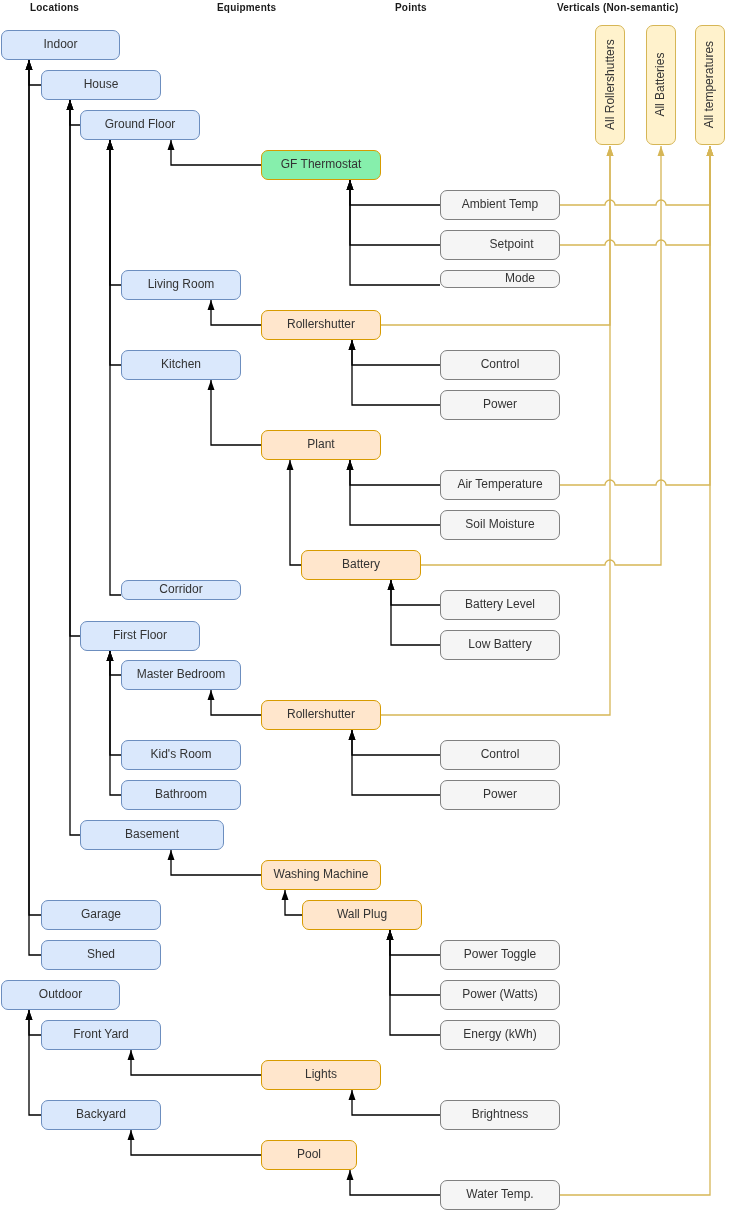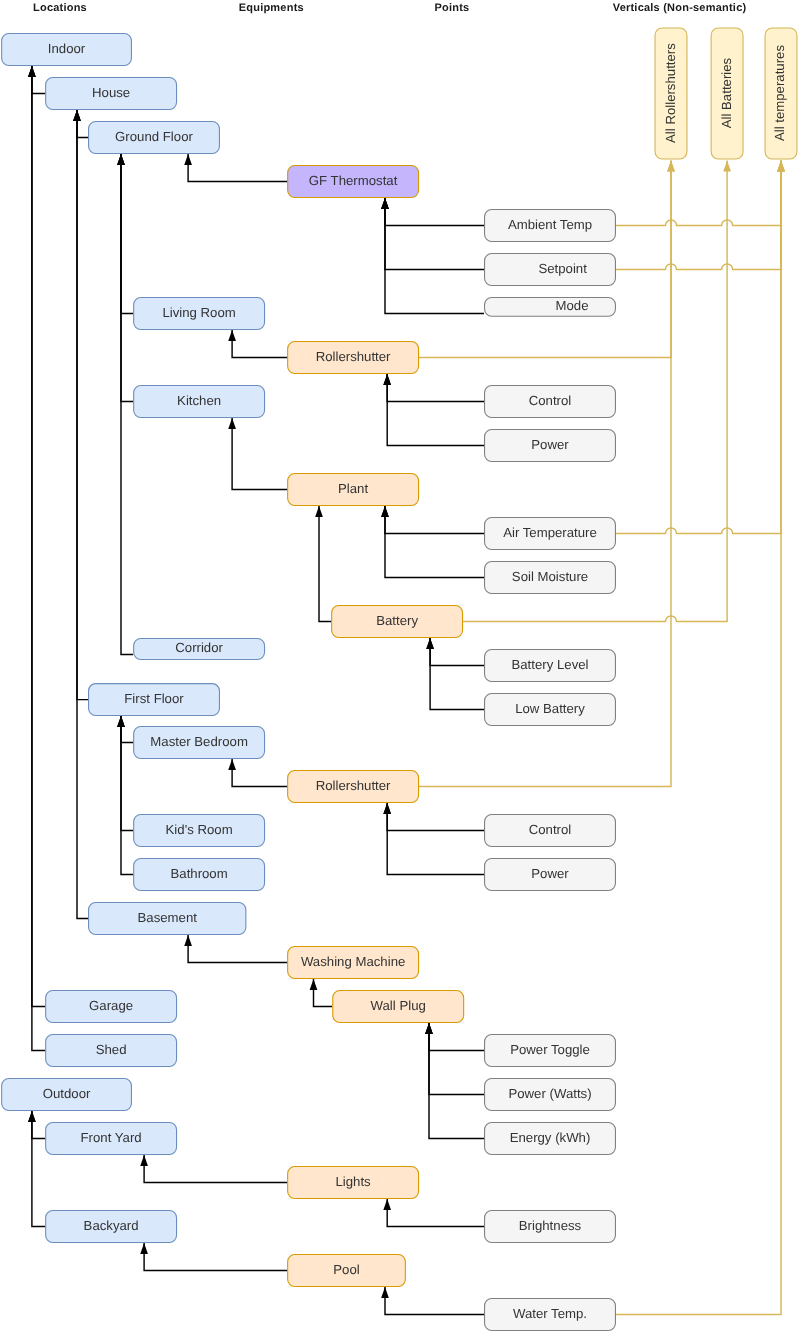--- a/index.html
+++ b/index.html
@@ -134,29 +134,29 @@
       <div class="node location" style="left: 80px; top: 621px; width: 120px; height: 30px; background: rgb(218, 232, 252); border-color: rgb(108, 142, 191);">First Floor</div>
       <div class="node location" style="left: 121px; top: 660px; width: 120px; height: 30px; background: rgb(218, 232, 252); border-color: rgb(108, 142, 191);">Master Bedroom</div>
       <div class="node location" style="left: 121px; top: 740px; width: 120px; height: 30px; background: rgb(218, 232, 252); border-color: rgb(108, 142, 191);">Kid's Room</div>
       <div class="node location" style="left: 121px; top: 780px; width: 120px; height: 30px; background: rgb(218, 232, 252); border-color: rgb(108, 142, 191);">Bathroom</div>
       <div class="node location" style="left: 80px; top: 820px; width: 144px; height: 30px; background: rgb(218, 232, 252); border-color: rgb(108, 142, 191);">Basement</div>
       <div class="node location" style="left: 41px; top: 900px; width: 120px; height: 30px; background: rgb(218, 232, 252); border-color: rgb(108, 142, 191);">Garage</div>
       <div class="node location" style="left: 41px; top: 940px; width: 120px; height: 30px; background: rgb(218, 232, 252); border-color: rgb(108, 142, 191);">Shed</div>
       <div class="node location" style="left: 1px; top: 980px; width: 119px; height: 30px; background: rgb(218, 232, 252); border-color: rgb(108, 142, 191);">Outdoor</div>
       <div class="node location" style="left: 41px; top: 1020px; width: 120px; height: 30px; background: rgb(218, 232, 252); border-color: rgb(108, 142, 191);">Front Yard</div>
       <div class="node location" style="left: 41px; top: 1100px; width: 120px; height: 30px; background: rgb(218, 232, 252); border-color: rgb(108, 142, 191);">Backyard</div>
-      <div class="node equipment" style="left: 261px; top: 150px; width: 120px; height: 30px; background: #c4b5fd; border-color: rgb(215, 155, 0);">GF Thermostat</div>
+      <div class="node equipment" style="left: 261px; top: 150px; width: 120px; height: 30px; background: #86efac; border-color: rgb(215, 155, 0);">GF Thermostat</div>
       <div class="node equipment" style="left: 261px; top: 310px; width: 120px; height: 30px; background: rgb(255, 230, 204); border-color: rgb(215, 155, 0);">Rollershutter</div>
       <div class="node equipment" style="left: 261px; top: 430px; width: 120px; height: 30px; background: rgb(255, 230, 204); border-color: rgb(215, 155, 0);">Plant</div>
       <div class="node equipment" style="left: 301px; top: 550px; width: 120px; height: 30px; background: rgb(255, 230, 204); border-color: rgb(215, 155, 0);">Battery</div>
       <div class="node equipment" style="left: 261px; top: 700px; width: 120px; height: 30px; background: rgb(255, 230, 204); border-color: rgb(215, 155, 0);">Rollershutter</div>
       <div class="node equipment" style="left: 261px; top: 860px; width: 120px; height: 30px; background: rgb(255, 230, 204); border-color: rgb(215, 155, 0);">Washing Machine</div>
       <div class="node equipment" style="left: 302px; top: 900px; width: 120px; height: 30px; background: rgb(255, 230, 204); border-color: rgb(215, 155, 0);">Wall Plug</div>
       <div class="node equipment" style="left: 261px; top: 1060px; width: 120px; height: 30px; background: rgb(255, 230, 204); border-color: rgb(215, 155, 0);">Lights</div>
-      <div class="node equipment" style="left: 261px; top: 1140px; width: 108px; height: 30px; background: rgb(255, 230, 204); border-color: rgb(215, 155, 0);">Pool</div>
+      <div class="node equipment" style="left: 261px; top: 1140px; width: 96px; height: 30px; background: rgb(255, 230, 204); border-color: rgb(215, 155, 0);">Pool</div>
       <div class="node point" style="left: 440px; top: 190px; width: 120px; height: 30px; background: rgb(245, 245, 245); border-color: rgb(128, 128, 128);">Ambient Temp</div>
       <div class="node point" style="left: 440px; top: 230px; width: 120px; height: 30px; background: rgb(245, 245, 245); border-color: rgb(128, 128, 128); padding-left: 23px;">Setpoint</div>
       <div class="node point" style="left: 440px; top: 270px; width: 120px; height: 18px; background: rgb(245, 245, 245); border-color: rgb(128, 128, 128); padding-left: 40px;">Mode</div>
       <div class="node point" style="left: 440px; top: 350px; width: 120px; height: 30px; background: rgb(245, 245, 245); border-color: rgb(128, 128, 128);">Control</div>
       <div class="node point" style="left: 440px; top: 390px; width: 120px; height: 30px; background: rgb(245, 245, 245); border-color: rgb(128, 128, 128);">Power</div>
       <div class="node point" style="left: 440px; top: 470px; width: 120px; height: 30px; background: rgb(245, 245, 245); border-color: rgb(128, 128, 128);">Air Temperature</div>
       <div class="node point" style="left: 440px; top: 510px; width: 120px; height: 30px; background: rgb(245, 245, 245); border-color: rgb(128, 128, 128);">Soil Moisture</div>
       <div class="node point" style="left: 440px; top: 590px; width: 120px; height: 30px; background: rgb(245, 245, 245); border-color: rgb(128, 128, 128);">Battery Level</div>
       <div class="node point" style="left: 440px; top: 630px; width: 120px; height: 30px; background: rgb(245, 245, 245); border-color: rgb(128, 128, 128);">Low Battery</div>
       <div class="node point" style="left: 440px; top: 740px; width: 120px; height: 30px; background: rgb(245, 245, 245); border-color: rgb(128, 128, 128);">Control</div>

